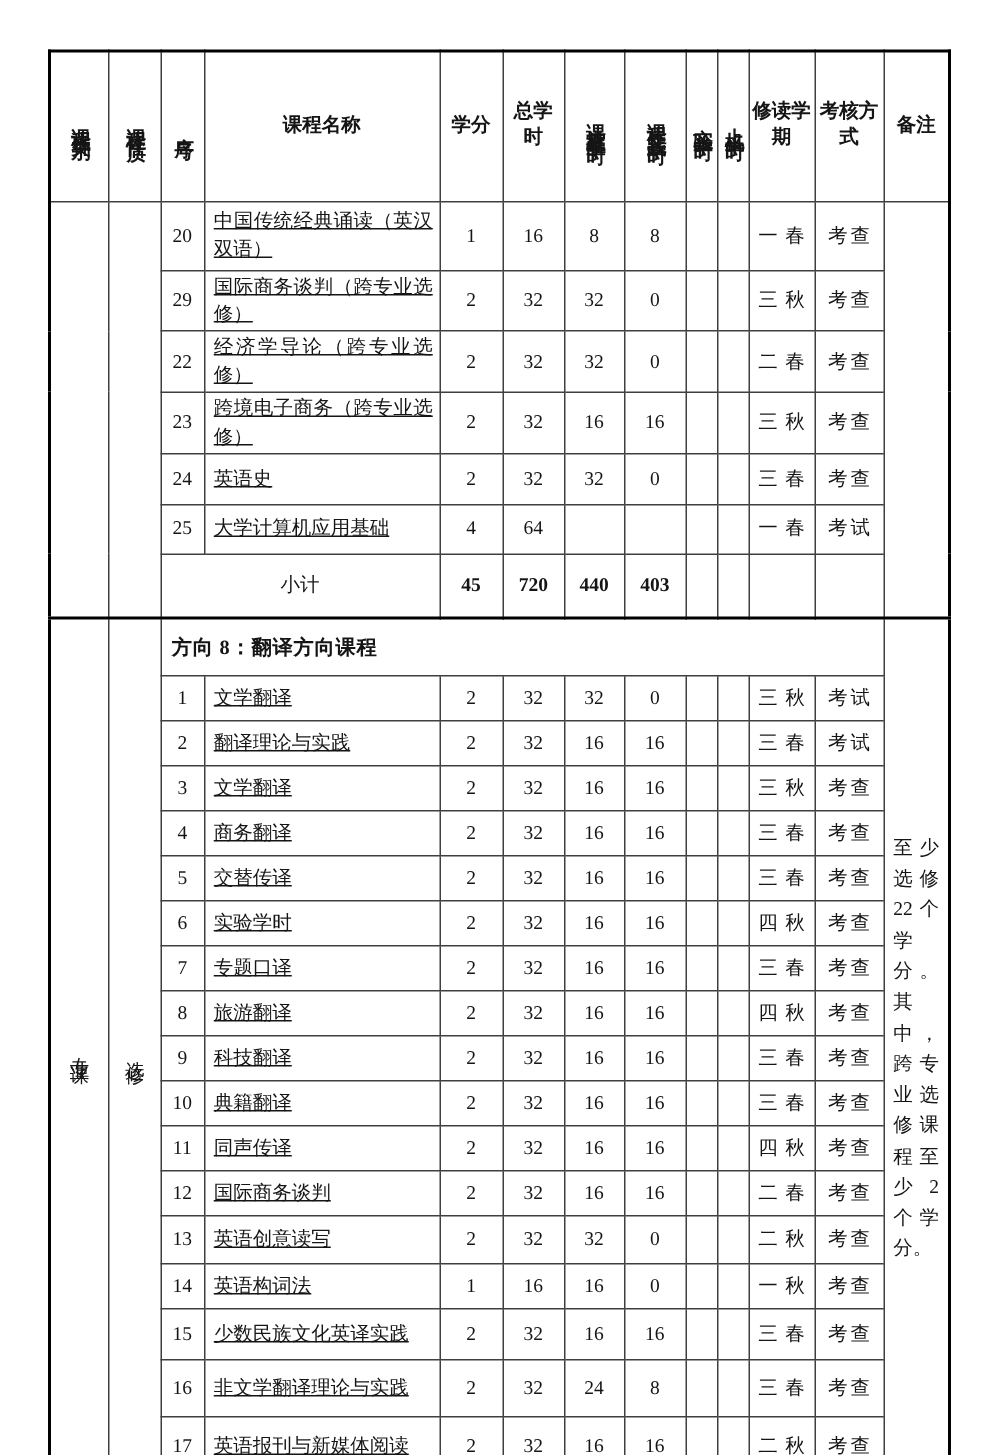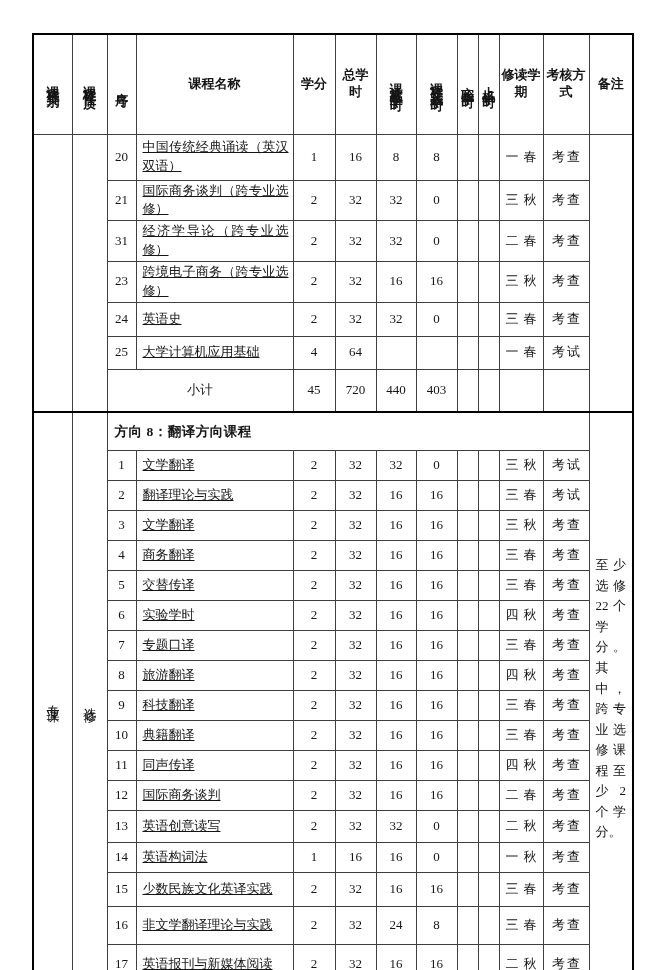--- a/index.html
+++ b/index.html
@@ -12,33 +12,33 @@
     border-collapse:collapse; table-layout:fixed; width:600px;
     border:2px solid #000;
   }
   th,td {
     border:1px solid #3f3f3f; padding:0; font-size:13px; color:#151515;
     text-align:center; vertical-align:middle; overflow:hidden;
     line-height:1.3; word-break:break-all;
   }
   thead tr { height:100px; }
   th { font-weight:bold; padding:0 1px; }
-  thead { border-bottom:1.5px solid #000; }
+  thead { border-bottom:1.5px solid #000;font-family:Liberation Mono, monospace; }
   tbody.block2 { border-top:2px solid #000; }
   .vt {
     writing-mode:vertical-rl; text-orientation:upright;
     display:inline-block; letter-spacing:3px; line-height:1.05;
   }
   td.name {
     text-align:justify; text-align-last:left; text-justify:inter-character;
     padding:1px 4px 1px 6px; line-height:1.45;text-decoration:underline;
   }
   td.sem { letter-spacing:5px; text-indent:5px; }
   td.asm { letter-spacing:2px; text-indent:2px; }
-  td.b { font-weight:normal; }
+  td.b { font-weight:bold; }
   td.section {
     text-align:left; font-weight:bold; padding-left:7px; letter-spacing:0.5px;
     font-size:13.5px;
   }
   td.remark {
     padding:2px 6px; font-size:13px; vertical-align:middle;
   }
   td.remark div {
     text-align:justify; text-justify:inter-character; line-height:1.58;
   }
@@ -90,33 +90,33 @@
           <td>16</td>
           <td>8</td>
           <td>8</td>
           <td></td>
           <td></td>
           <td class="sem">一春</td>
           <td class="asm">考查</td>
           <td class="remark" rowspan="7"></td>
         </tr>
         <tr style="height: 35px;">
-          <td>21</td>
+          <td>29</td>
           <td class="name">国际商务谈判（跨专业选修）</td>
           <td>2</td>
           <td>32</td>
           <td>32</td>
           <td>0</td>
           <td></td>
           <td></td>
           <td class="sem">三秋</td>
           <td class="asm">考查</td>
         </tr>
         <tr style="height: 34px;">
-          <td>31</td>
+          <td>22</td>
           <td class="name">经济学导论（跨专业选修）</td>
           <td>2</td>
           <td>32</td>
           <td>32</td>
           <td>0</td>
           <td></td>
           <td></td>
           <td class="sem">二春</td>
           <td class="asm">考查</td>
         </tr>

